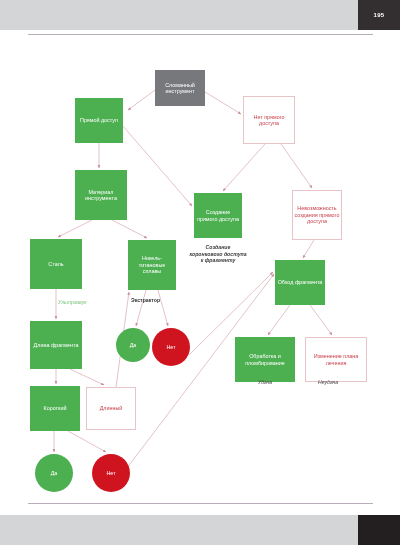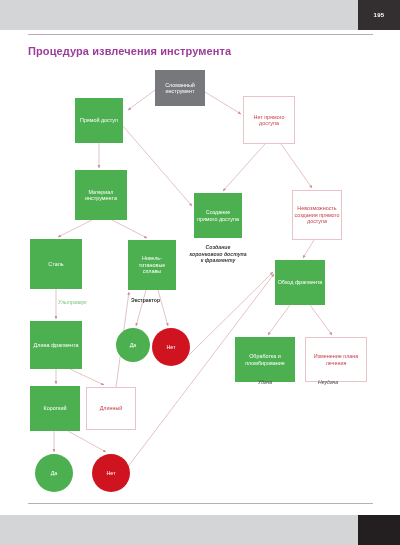--- a/index.html
+++ b/index.html
@@ -63,21 +63,20 @@
 <body>
 
 <div id="page">
 
   <div class="hdr-band"></div>
   <div class="hdr-badge">
     <span>195</span>
   </div>
   <div class="hdr-rule"></div>
 
-  <div class="title">Процедура извлечения инструмента</div>
 
   <div id="canvas">
     <svg id="wires" viewBox="0 0 400 450">
       <defs>
         <marker id="ah" markerWidth="5" markerHeight="5" refX="4.2" refY="2" orient="auto">
           <path d="M0,0 L4.6,2 L0,4 z" fill="#c98f97"></path>
         </marker>
       </defs>
       <g fill="none" stroke="#d9a7ae" stroke-width="0.7" marker-end="url(#ah)">
         <path d="M155,34 L128,54"></path>

